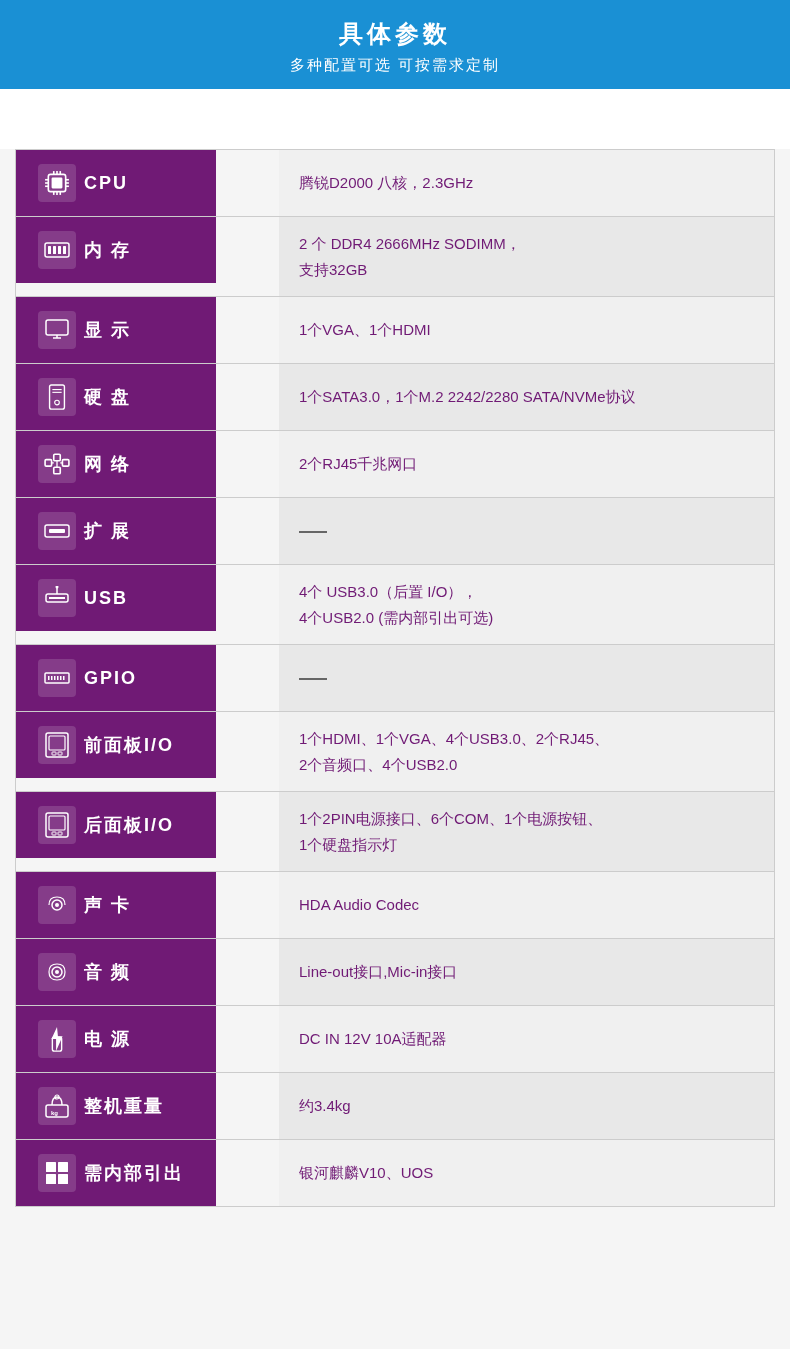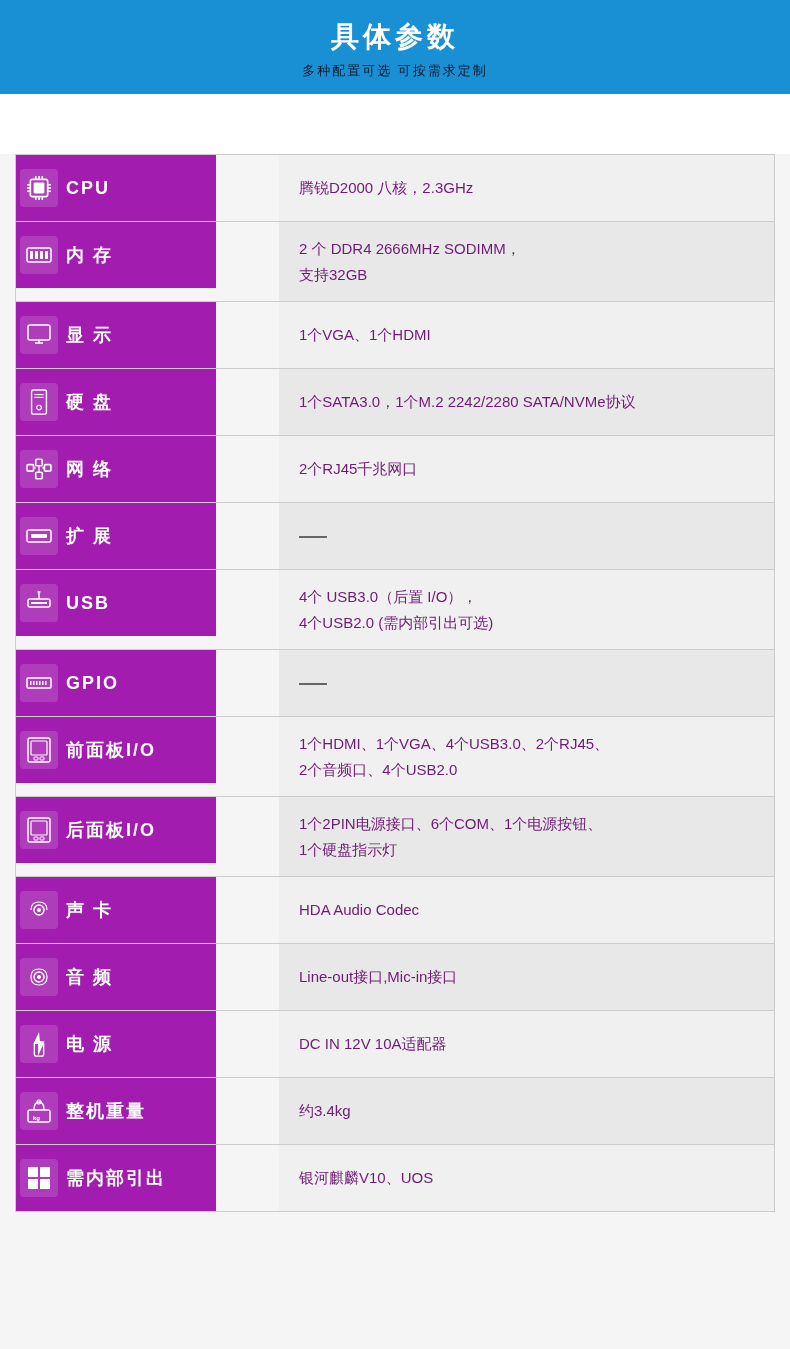--- a/index.html
+++ b/index.html
@@ -10,27 +10,27 @@
       min-height: 1349px;
     }
 
     .header {
       background: #1a90d4;
       padding: 18px 20px 14px;
       text-align: center;
     }
     .header-title {
       color: white;
-      font-size: 28px;
+      font-size: 24px;
       font-weight: bold;
       letter-spacing: 4px;
     }
     .header-subtitle {
-      color: #0f172a;
-      font-size: 13px;
+      color: #ffffff;
+      font-size: 15px;
       margin-top: 6px;
       letter-spacing: 2px;
     }
 
     .spacer {
       height: 60px;
       background: white;
     }
 
     .spec-table {
@@ -49,23 +49,23 @@
       width: 200px;
       min-width: 200px;
       padding: 14px 10px;
       display: flex;
       align-items: center;
       gap: 8px;
       vertical-align: middle;
     }
 
     .spec-table td.label-cell {
-      background: #a21caf;
+      background: #701a75;
       width: 200px;
-      padding: 14px 4px;
+      padding: 14px 22px;
       vertical-align: middle;
     }
 
     .label-inner {
       display: flex;
       align-items: center;
       gap: 8px;
     }
 
     .icon-box {

